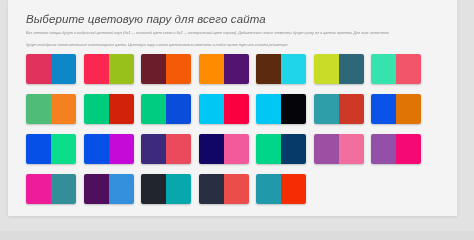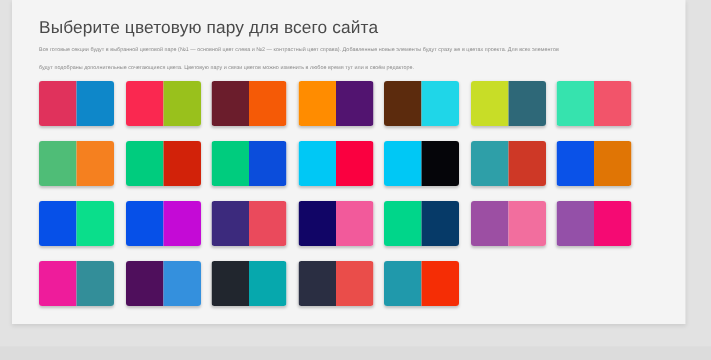--- a/index.html
+++ b/index.html
@@ -23,20 +23,21 @@
     position: absolute;
     left: 8px;
     top: 0px;
     width: 449px;
     height: 216px;
     background: #f4f4f4;
     box-shadow: 0 1px 3px rgba(0,0,0,0.10);
   }
   .card-inner {
     padding: 12px 28px 0 18px;
+    font-style: italic;
   }
   .title {
     font-size: 11.5px;
     color: #4a4a4a;
     font-weight: 400;
     letter-spacing: 0.1px;
     margin: 0 0 4px 0;
     line-height: 14px;
     white-space: nowrap;
   }

